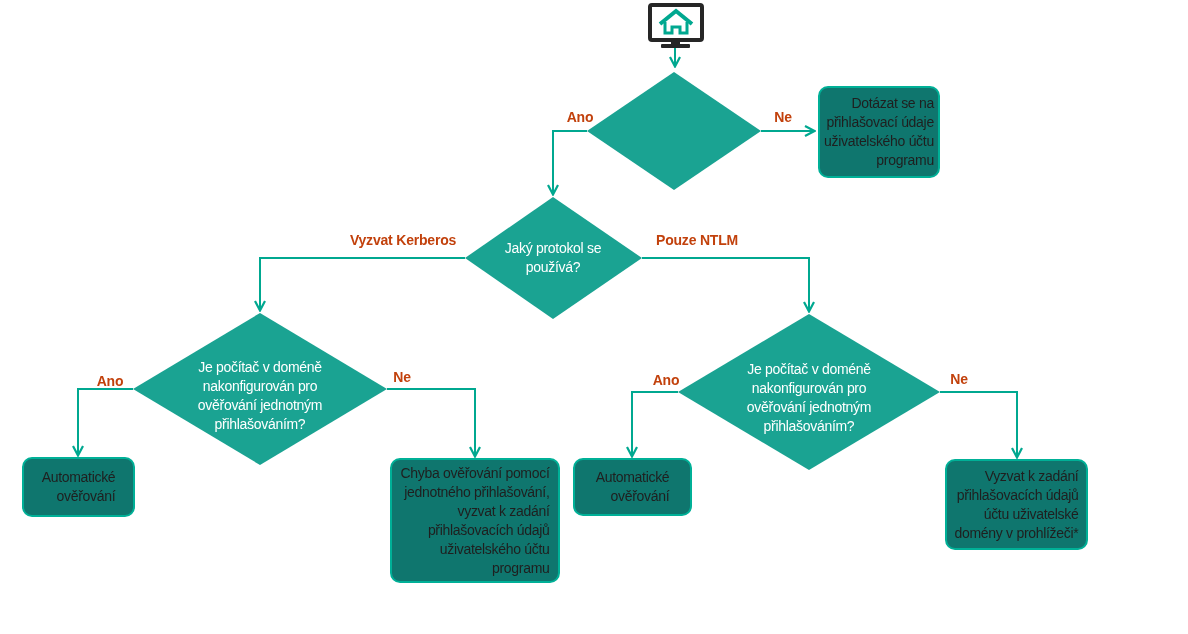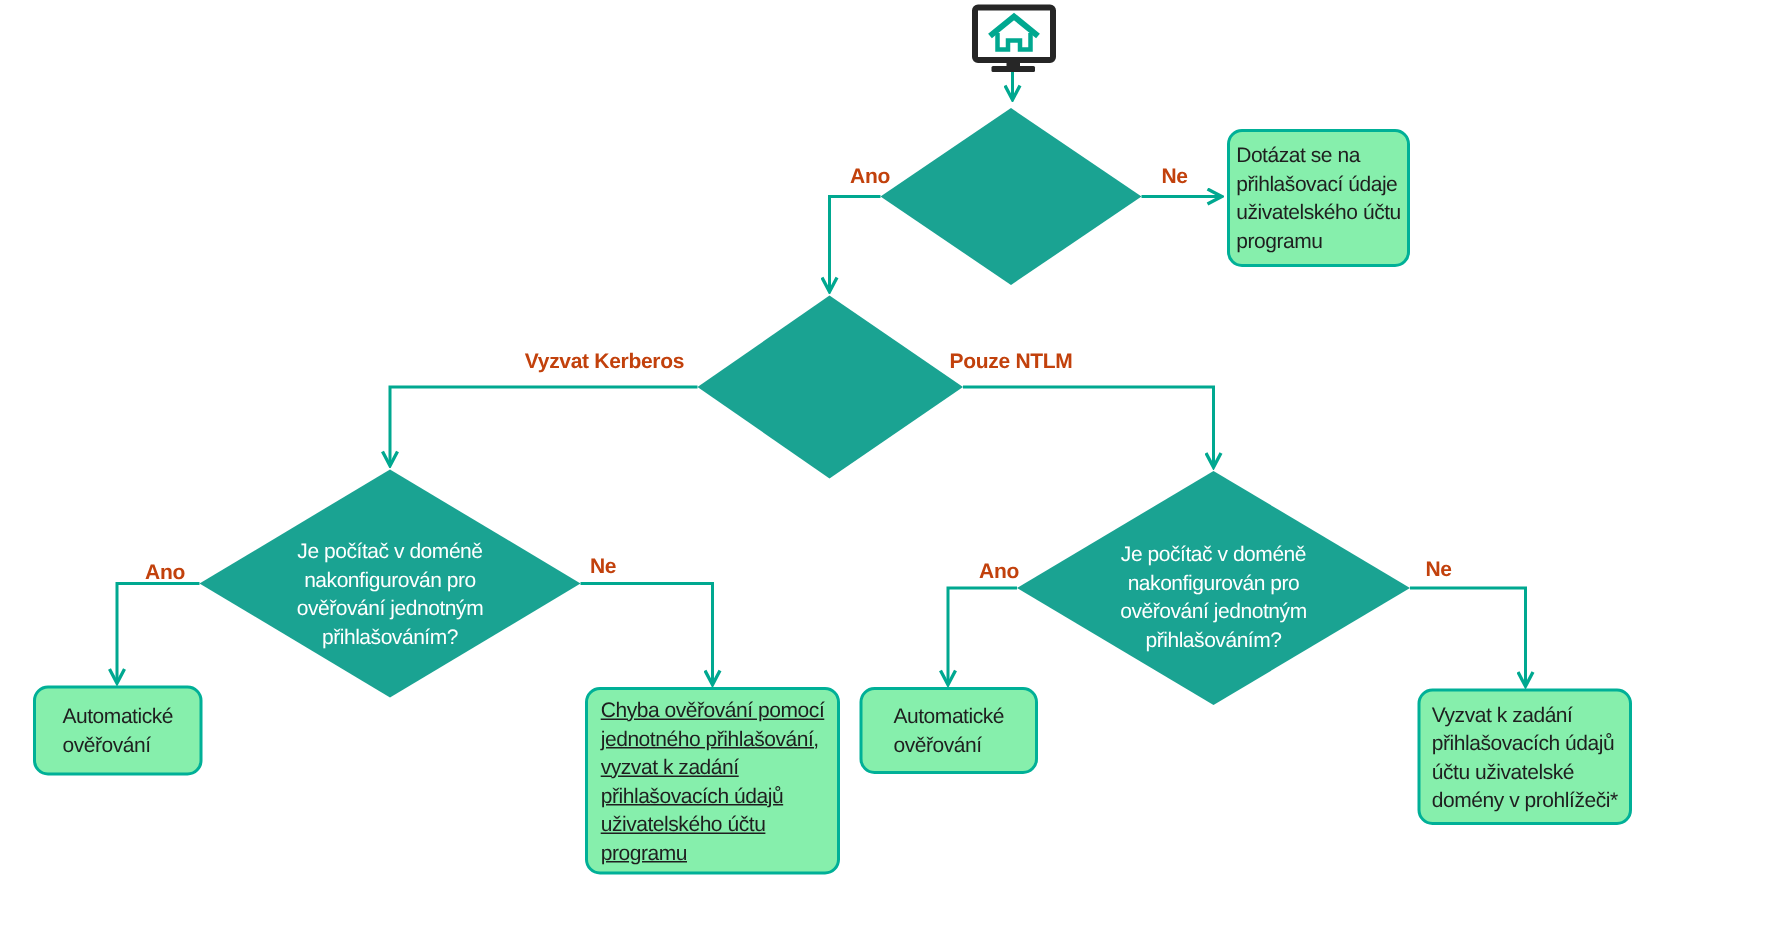--- a/index.html
+++ b/index.html
@@ -1,20 +1,20 @@
 <!DOCTYPE html>
 <html><head>
 <meta charset="utf-8">
 <style>
   html,body{margin:0;padding:0;}
   body{width:1188px;height:634px;background:#ffffff;font-family:"Liberation Sans",sans-serif;position:relative;overflow:hidden;}
   #stage{position:absolute;left:0;top:0;width:1188px;height:634px;}
   svg.layer{position:absolute;left:0;top:0;}
   .node-text{position:absolute;display:flex;align-items:center;justify-content:center;text-align:center;white-space:pre-line;font-size:14px;line-height:19px;letter-spacing:-0.3px;color:#ffffff;}
-  .result-box{position:absolute;box-sizing:border-box;border:2.5px solid #00b097;border-radius:10px;background:#86efac;display:flex;align-items:center;justify-content:center;text-align:left;white-space:pre-line;font-size:14px;line-height:19px;letter-spacing:-0.3px;color:#1f1f1f;}
+  .result-box{position:absolute;box-sizing:border-box;border:2.5px solid #00b097;border-radius:10px;background:#0f766e;display:flex;align-items:center;justify-content:center;text-align:right;white-space:pre-line;font-size:14px;line-height:19px;letter-spacing:-0.3px;color:#1f1f1f;}
   .edge-label{position:absolute;font-size:14px;line-height:18px;font-weight:600;letter-spacing:-0.2px;color:#c2410c;text-align:center;}
 </style>
 </head>
 <body>
 
 <div id="stage">
   <svg class="layer" width="1188" height="634" viewBox="0 0 1188 634">
     <defs>
       <marker id="arrow" viewBox="0 0 12 12" refX="10" refY="6" markerWidth="12" markerHeight="12" markerUnits="userSpaceOnUse" orient="auto-start-reverse">
         <path d="M1,1 L10.5,6 L1,11" fill="none" stroke="#00a890" stroke-width="2.2"></path>
@@ -38,49 +38,51 @@
     <path d="M387,389 H475 V456" fill="none" stroke="#00a890" stroke-width="2" marker-end="url(#arrow)"></path>
     <path d="M678,392 H632 V456" fill="none" stroke="#00a890" stroke-width="2" marker-end="url(#arrow)"></path>
     <path d="M940,392 H1017 V457" fill="none" stroke="#00a890" stroke-width="2" marker-end="url(#arrow)"></path>
 
     <polygon points="674,72 761,131 674,190 587,131" fill="#1aa392"></polygon>
     <polygon points="553,197 642,258 553,319 465,258" fill="#1aa392"></polygon>
     <polygon points="260,313 387,389 260,465 133,389" fill="#1aa392"></polygon>
     <polygon points="809,314 940,392 809,470 678,392" fill="#1aa392"></polygon>
   </svg>
 
+  <div class="node-text" style="left:468px;top:209px;width:170px;height:98px;">Jaký protokol se
+používá?</div>
   <div class="node-text" style="left:160px;top:320px;width:200px;height:151px;">Je počítač v doméně
 nakonfigurován pro
 ověřování jednotným
 přihlašováním?</div>
   <div class="node-text" style="left:709px;top:322px;width:200px;height:151px;">Je počítač v doméně
 nakonfigurován pro
 ověřování jednotným
 přihlašováním?</div>
 
   <div class="result-box" style="left:818px;top:86px;width:122px;height:92px;">Dotázat se na
 přihlašovací údaje
 uživatelského účtu
 programu</div>
   <div class="result-box" style="left:22px;top:457px;width:113px;height:60px;">Automatické
 ověřování</div>
-  <div class="result-box" style="left:390px;top:458px;width:170px;height:125px;text-decoration:underline;">Chyba ověřování pomocí
+  <div class="result-box" style="left:390px;top:458px;width:170px;height:125px;">Chyba ověřování pomocí
 jednotného přihlašování,
 vyzvat k zadání
 přihlašovacích údajů
 uživatelského účtu
 programu</div>
   <div class="result-box" style="left:573px;top:458px;width:119px;height:58px;">Automatické
 ověřování</div>
   <div class="result-box" style="left:945px;top:459px;width:143px;height:91px;">Vyzvat k zadání
 přihlašovacích údajů
 účtu uživatelské
 domény v prohlížeči*</div>
 
   <div class="edge-label" style="left:555px;top:108px;width:50px;">Ano</div>
   <div class="edge-label" style="left:758px;top:108px;width:50px;">Ne</div>
   <div class="edge-label" style="left:343px;top:231px;width:120px;">Vyzvat Kerberos</div>
-  <div class="edge-label" style="left:624px;top:231px;width:100px;">Pouze NTLM</div>
+  <div class="edge-label" style="left:647px;top:231px;width:100px;">Pouze NTLM</div>
   <div class="edge-label" style="left:85px;top:372px;width:50px;">Ano</div>
   <div class="edge-label" style="left:377px;top:368px;width:50px;">Ne</div>
   <div class="edge-label" style="left:641px;top:371px;width:50px;">Ano</div>
   <div class="edge-label" style="left:934px;top:370px;width:50px;">Ne</div>
 </div>
 
 </body></html>

